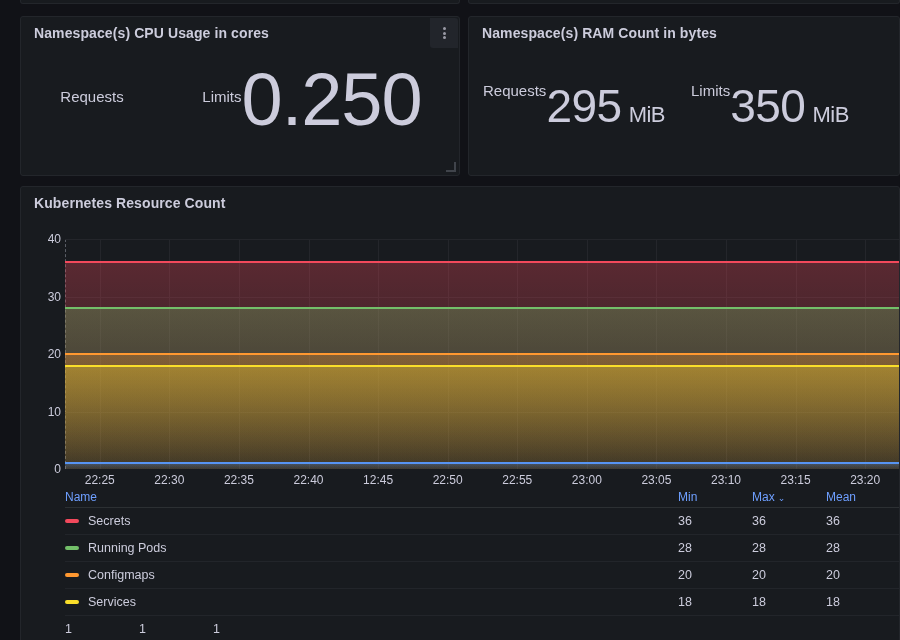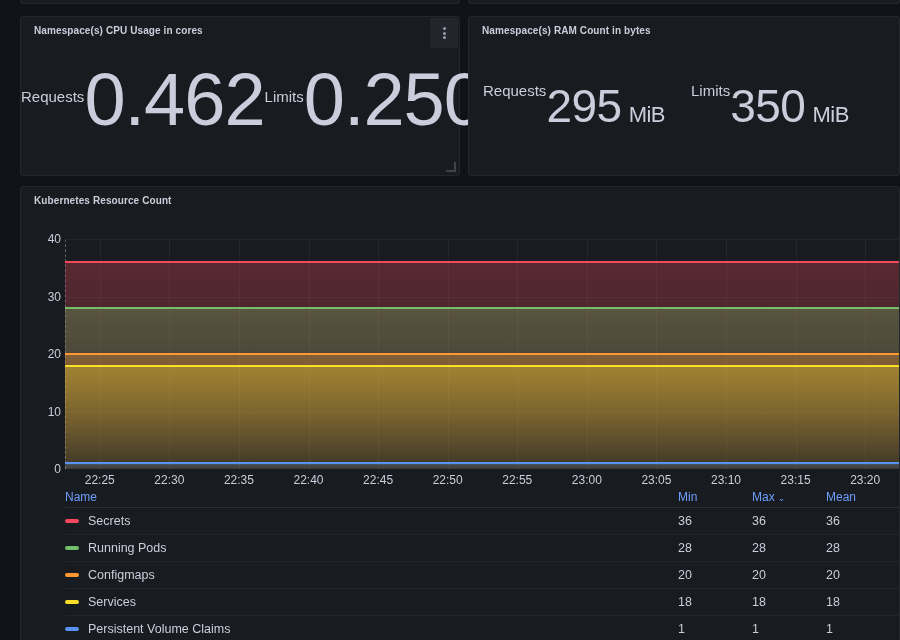--- a/index.html
+++ b/index.html
@@ -14,21 +14,21 @@
   
   .panel {
     position: absolute;
     background: #181b1f;
     border: 1px solid #23262b;
     border-radius: 3px;
   }
   .panel-title {
     position: absolute;
     left: 13px; top: 8px;
-    font-size: 10px;
+    font-size: 14px;
     font-weight: bold;
     color: #ccccdc;
     letter-spacing: .1px;
     white-space: nowrap;
   }
   .panel-menu {
     position: absolute;
     top: 1px; right: 1px;
     width: 28px; height: 30px;
     background: #22252b;
@@ -175,21 +175,20 @@
       <span>
         <i></i>
           <i></i>
           <i></i>
       </span>
     </div>
 
     <div class="stat-wrap" style="left:0; top:46px; width:440px; justify-content:space-around;">
       <div class="stat-cell">
         <div class="stat-label">Requests</div>
-        <div class="stat-value">0.462</div>
       </div>
       <div class="stat-cell">
         <div class="stat-label">Limits</div>
         <div class="stat-value">0.250</div>
       </div>
     </div>
 
     <div class="resize-handle"></div>
   </div>
 
@@ -256,21 +255,21 @@
           <div class="series-band" style="top: 224.25px; height: 5.75px; background: linear-gradient(rgba(87, 148, 242, 0.3), rgba(87, 148, 242, 0.05));"></div>
           <div class="series-line" style="top: 223.25px; background: rgb(87, 148, 242);"></div>
         </div>
     </div>
 
     <div class="axis-x">
         <span style="left: 34.7917px;">22:25</span>
         <span style="left: 104.375px;">22:30</span>
         <span style="left: 173.958px;">22:35</span>
         <span style="left: 243.542px;">22:40</span>
-        <span style="left: 313.125px;">22:45</span>
+        <span style="left: 313.125px;">12:45</span>
         <span style="left: 382.708px;">22:50</span>
         <span style="left: 452.292px;">22:55</span>
         <span style="left: 521.875px;">23:00</span>
         <span style="left: 591.458px;">23:05</span>
         <span style="left: 661.042px;">23:10</span>
         <span style="left: 730.625px;">23:15</span>
         <span style="left: 800.208px;">23:20</span>
       </div>
 
     <div class="legend">
@@ -313,24 +312,20 @@
           <div class="legend-row">
             <div class="col-name">
               <span class="swatch" style="background: rgb(250, 222, 42);"></span>
               <span>Services</span>
             </div>
             <div class="col-num">18</div>
             <div class="col-num">18</div>
             <div class="col-num">18</div>
           </div>
           <div class="legend-row">
-            <div class="col-name">
-              <span class="swatch" style="background: rgb(87, 148, 242);"></span>
-              <span>Persistent Volume Claims</span>
-            </div>
             <div class="col-num">1</div>
             <div class="col-num">1</div>
             <div class="col-num">1</div>
           </div>
         </div>
     </div>
   </div>
 
 </div>
 

